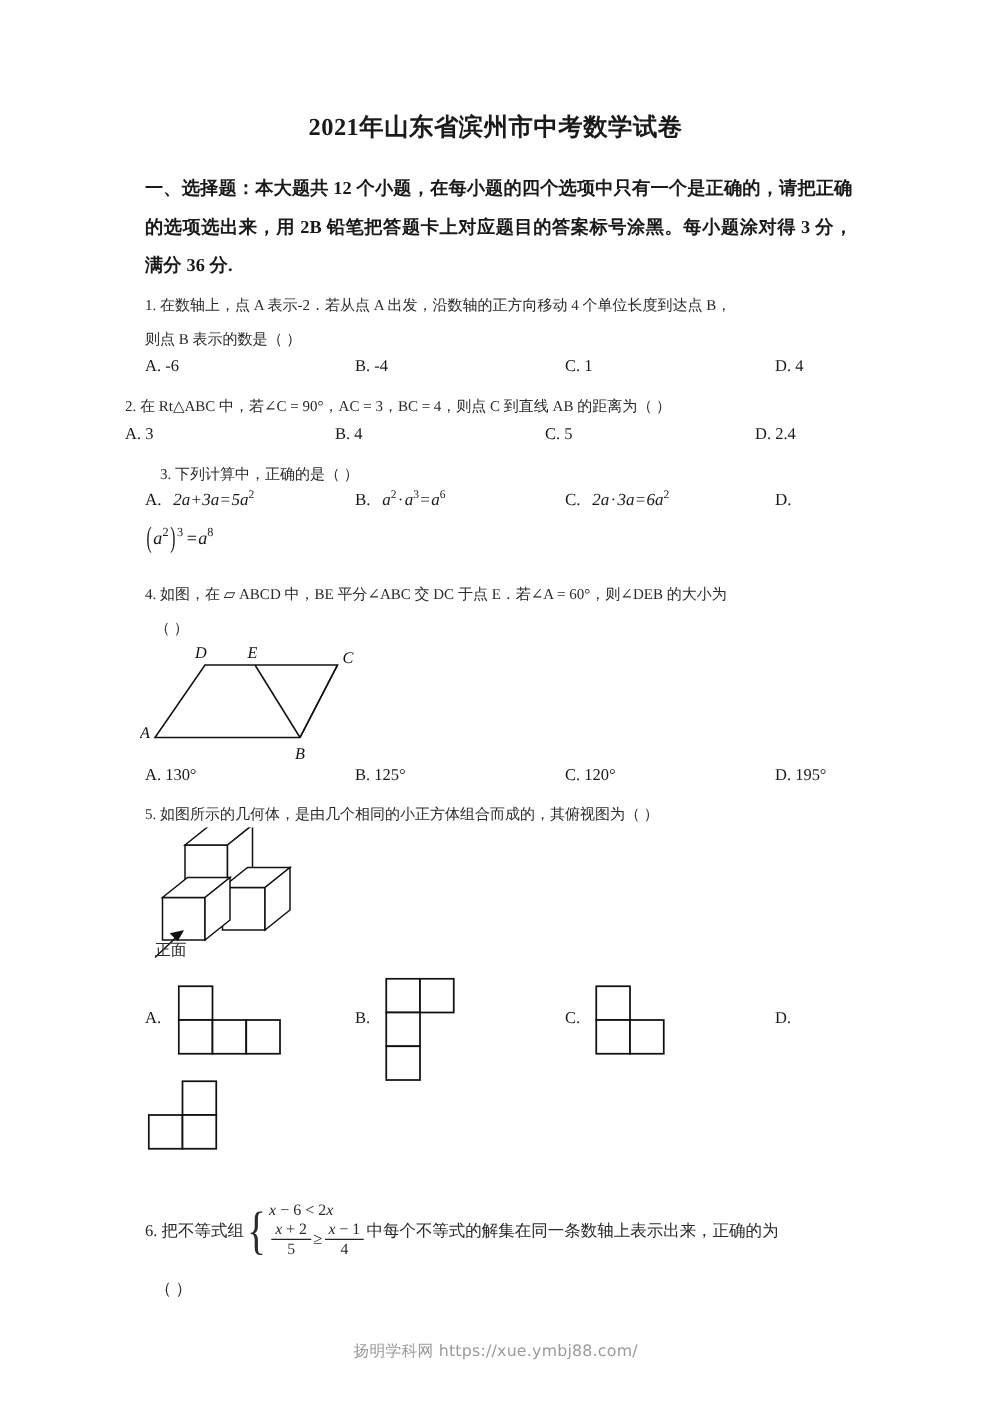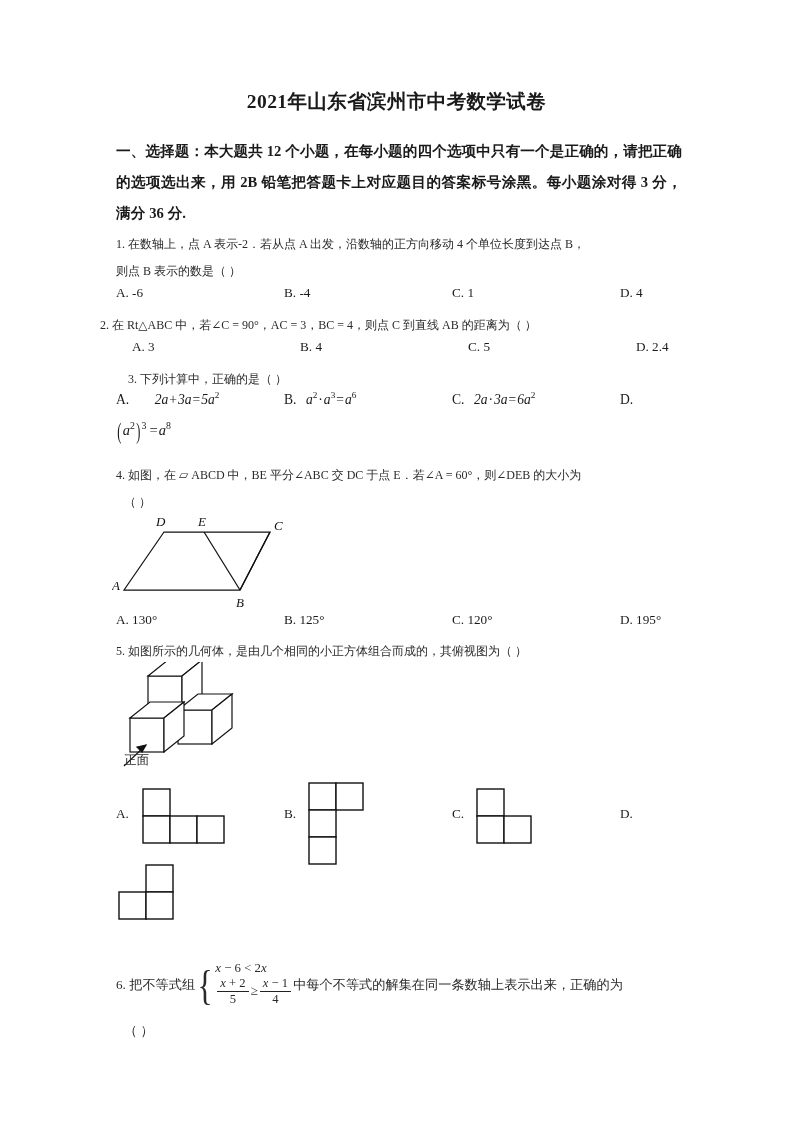--- a/index.html
+++ b/index.html
@@ -145,35 +145,35 @@
   <div class="optrow" style="left:116px; top:285px;">
     <span class="opt opt-a">A. -6</span>
     <span class="opt opt-b">B. -4</span>
     <span class="opt opt-c">C. 1</span>
     <span class="opt opt-d">D. 4</span>
   </div>
 
   <div class="qtext" style="left:100px; top:312px; width:580px;">
     <div class="qline">2. 在 Rt△ABC 中，若∠C = 90°，AC = 3，BC = 4，则点 C 到直线 AB 的距离为（     ）</div>
   </div>
-  <div class="optrow" style="left:132px; top:339px;text-align:right;">
+  <div class="optrow" style="left:100px; top:339px;text-align:right;">
     <span class="opt opt-a">A. 3</span>
     <span class="opt opt-b">B. 4</span>
     <span class="opt opt-c">C. 5</span>
     <span class="opt opt-d">D. 2.4</span>
   </div>
 
   <div class="qtext" style="left:128px; top:366px; width:570px;">
     <div class="qline">3. 下列计算中，正确的是（     ）</div>
   </div>
 
   <div style="position:absolute; left:116px; top:392px; width:580px; height:24px; font-size:13.6px;">
     <span style="position:absolute; left:0px; top:0px;">
       <span>A.</span>
-      <span style="margin-left:22px;"><span class="mi">2a</span><span class="op">+</span><span class="mi">3a</span><span class="op">=</span><span class="mi">5a</span><span class="sup">2</span></span>
+      <span style="margin-left:6px;"><span class="mi">2a</span><span class="op">+</span><span class="mi">3a</span><span class="op">=</span><span class="mi">5a</span><span class="sup">2</span></span>
     </span>
     <span style="position:absolute; left:168px; top:0px;">
       <span>B.</span>
       <span style="margin-left:6px;"><span class="mi">a</span><span class="sup">2</span><span class="op">·</span><span class="mi">a</span><span class="sup">3</span><span class="op">=</span><span class="mi">a</span><span class="sup">6</span></span>
     </span>
     <span style="position:absolute; left:336px; top:0px;">
       <span>C.</span>
       <span style="margin-left:6px;"><span class="mi">2a</span><span class="op">·</span><span class="mi">3a</span><span class="op">=</span><span class="mi">6a</span><span class="sup">2</span></span>
     </span>
     <span style="position:absolute; left:504px; top:0px;">
@@ -282,14 +282,15 @@
       <rect x="1" y="28" width="27" height="27"></rect>
       <rect x="28" y="28" width="27" height="27"></rect>
     </svg>
   </div>
 
   <div style="position:absolute; left:116px; top:963px; width:580px; font-size:13.2px; color:#2a2a2a; white-space:nowrap;">
     <span>6. 把不等式组</span><span class="brace">{</span><span class="sys"><span class="r1"><span class="mi">x</span> − 6 &lt; 2<span class="mi">x</span></span><span class="r2"><span class="frac"><span class="num"><span class="mi">x</span> + 2</span><span class="den">5</span></span><span>≥</span><span class="frac"><span class="num"><span class="mi">x</span> − 1</span><span class="den">4</span></span></span></span><span>中每个不等式的解集在同一条数轴上表示出来，正确的为</span>
   </div>
   <div style="position:absolute; left:124px; top:1022px; font-size:13.2px; color:#2a2a2a;">（     ）</div>
 
+  <div class="footer">扬明学科网 https://xue.ymbj88.com/</div>
 
 </div>
 
 </body></html>

